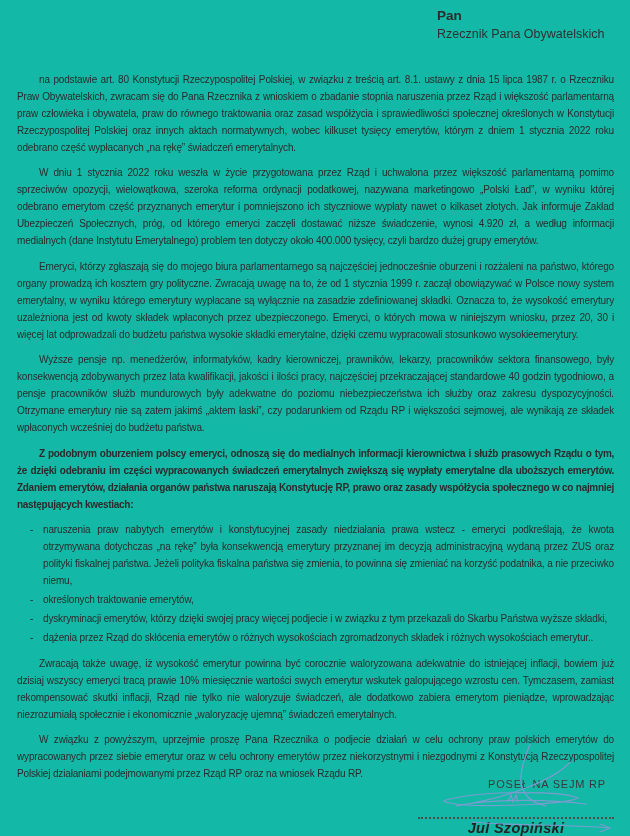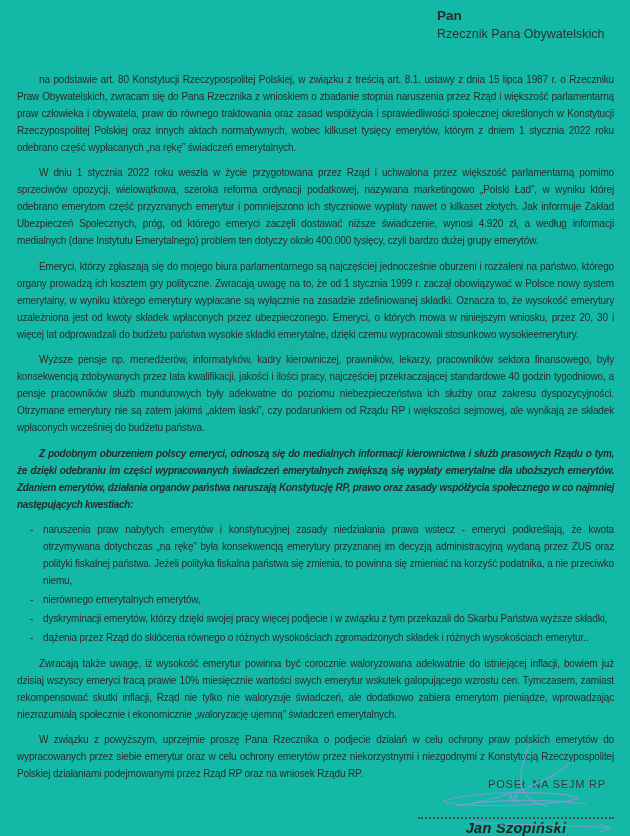--- a/index.html
+++ b/index.html
@@ -48,21 +48,20 @@
     line-height: 17px;
     text-align: justify;
     letter-spacing: -0.15px;
   }
   .body-text p {
     margin: 0 0 8.5px 0;
     text-indent: 22px;
   }
   p.emphasis {
     font-weight: 700;
-    font-style: italic;
     letter-spacing: -0.3px;
   }
   ul.issues {
     list-style: none;
     margin: 0 0 8.5px 0;
     padding: 0;
   }
   ul.issues li {
     display: flex;
     margin: 0 0 2px 0;
@@ -133,40 +132,40 @@
     <p>Wyższe pensje np. menedżerów, informatyków, kadry kierowniczej, prawników, lekarzy, pracowników sektora finansowego, były konsekwencją zdobywanych przez lata kwalifikacji, jakości i ilości pracy, najczęściej przekraczającej standardowe 40 godzin tygodniowo, a pensje pracowników służb mundurowych były adekwatne do poziomu niebezpieczeństwa ich służby oraz zakresu dyspozycyjności. Otrzymane emerytury nie są zatem jakimś „aktem łaski”, czy podarunkiem od Rządu RP i większości sejmowej, ale wynikają ze składek wpłaconych wcześniej do budżetu państwa.</p>
     <p class="emphasis">Z podobnym oburzeniem polscy emeryci, odnoszą się do medialnych informacji kierownictwa i służb prasowych Rządu o tym, że dzięki odebraniu im części wypracowanych świadczeń emerytalnych zwiększą się wypłaty emerytalne dla uboższych emerytów. Zdaniem emerytów, działania organów państwa naruszają Konstytucję RP, prawo oraz zasady współżycia społecznego w co najmniej następujących kwestiach:</p>
 
     <ul class="issues">
       <li>
         <span class="dash">-</span>
         <span class="li-text">naruszenia praw nabytych emerytów i konstytucyjnej zasady niedziałania prawa wstecz - emeryci podkreślają, że kwota otrzymywana dotychczas „na rękę” była konsekwencją emerytury przyznanej im decyzją administracyjną wydaną przez ZUS oraz polityki fiskalnej państwa. Jeżeli polityka fiskalna państwa się zmienia, to powinna się zmieniać na korzyść podatnika, a nie przeciwko niemu,</span>
       </li>
       <li>
         <span class="dash">-</span>
-        <span class="li-text">nierównego emerytalnych emerytów,</span>
+        <span class="li-text">określonych traktowanie emerytów,</span>
       </li>
       <li>
         <span class="dash">-</span>
         <span class="li-text">dyskryminacji emerytów, którzy dzięki swojej pracy więcej podjecie i w związku z tym przekazali do Skarbu Państwa wyższe składki,</span>
       </li>
       <li>
         <span class="dash">-</span>
-        <span class="li-text">dążenia przez Rząd do skłócenia równego o różnych wysokościach zgromadzonych składek i różnych wysokościach emerytur..</span>
+        <span class="li-text">dążenia przez Rząd do skłócenia emerytów o różnych wysokościach zgromadzonych składek i różnych wysokościach emerytur..</span>
       </li>
     </ul>
 
     <p>Zwracają także uwagę, iż wysokość emerytur powinna być corocznie waloryzowana adekwatnie do istniejącej inflacji, bowiem już dzisiaj wszyscy emeryci tracą prawie 10% miesięcznie wartości swych emerytur wskutek galopującego wzrostu cen. Tymczasem, zamiast rekompensować skutki inflacji, Rząd nie tylko nie waloryzuje świadczeń, ale dodatkowo zabiera emerytom pieniądze, wprowadzając niezrozumiałą społecznie i ekonomicznie „waloryzację ujemną” świadczeń emerytalnych.</p>
     <p>W związku z powyższym, uprzejmie proszę Pana Rzecznika o podjecie działań w celu ochrony praw polskich emerytów do wypracowanych przez siebie emerytur oraz w celu ochrony emerytów przez niekorzystnymi i niezgodnymi z Konstytucją Rzeczypospolitej Polskiej działaniami podejmowanymi przez Rząd RP oraz na wniosek Rządu RP.</p>
   </div>
 
   <div class="sig-block">
     <div class="sig-role">POSEŁ NA SEJM RP</div>
     <div class="sig-line"></div>
-    <div class="sig-name">Jan Szopiński</div>
+    <div class="sig-name">Jul Szopiński</div>
     <svg class="sig-scribble" viewBox="0 0 208 94" xmlns="http://www.w3.org/2000/svg">
       <g fill="none" stroke="#7b9ccf" stroke-width="1.2" stroke-linecap="round">
         <path d="M118,2 C113,16 106,32 110,45 C113,55 121,61 134,64"></path>
         <path d="M158,20 C142,38 96,56 44,64 C70,58 128,56 174,62"></path>
         <path d="M34,58 C70,48 150,49 166,56 C152,63 62,66 38,61 C32,60 30,59 34,58"></path>
         <path d="M96,60 l3,-7 l2,7 l3,-7 l2,7"></path>
         <path d="M60,80 C100,84 160,82 196,86"></path>
         <path d="M188,82 l10,4 l-10,4"></path>
       </g>
     </svg>

